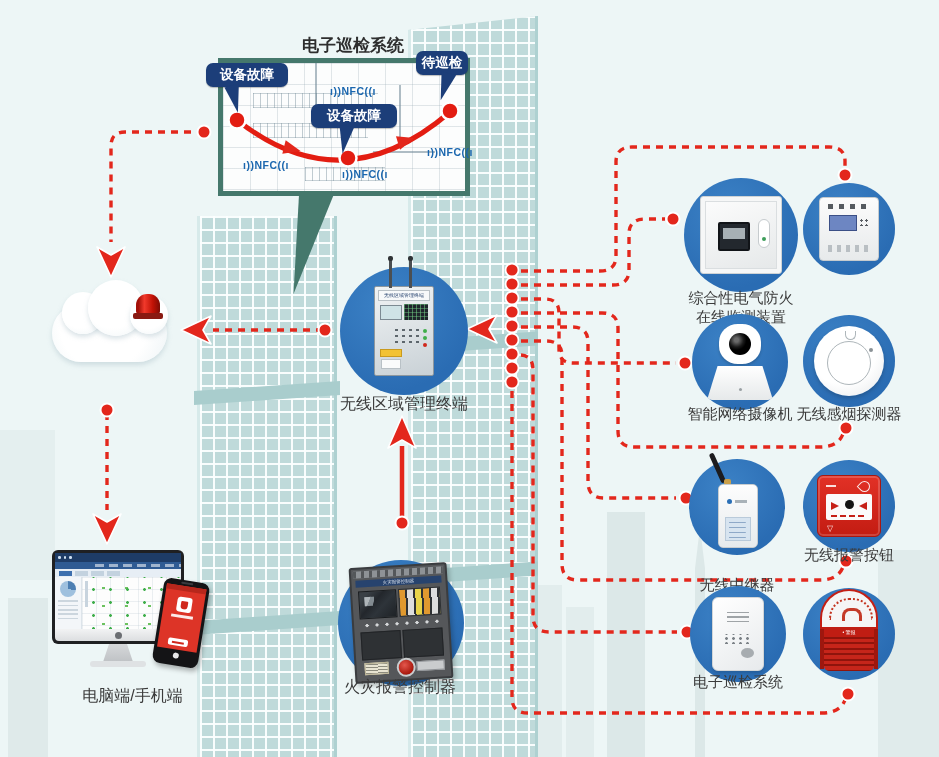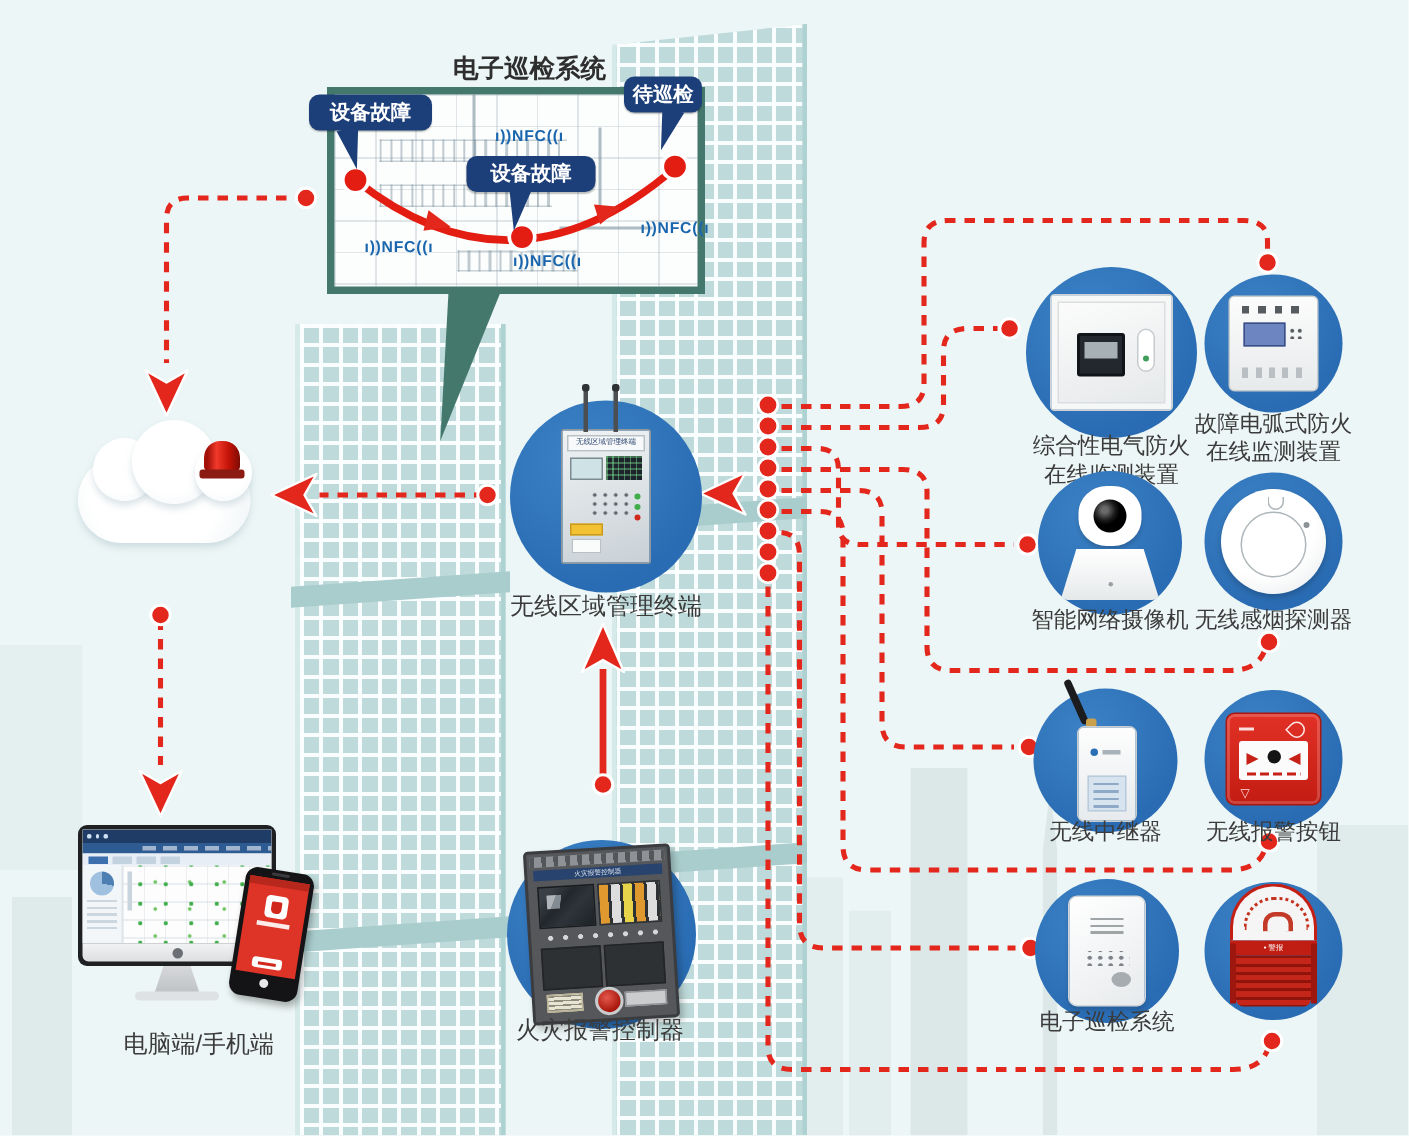--- a/index.html
+++ b/index.html
@@ -364,24 +364,20 @@
   </div>
 
   <div class="circle" style="left:803px;top:183px;width:92px;height:92px;">
     <div class="dev-arc">
       <div class="r1"></div>
       <div class="lcd"></div>
       <div class="d1"></div>
       <div class="r2"></div>
     </div>
   </div>
-  <div class="nodelabel" style="left:764px;top:273px;width:170px;">
-    <div>故障电弧式防火</div>
-    <div>在线监测装置</div>
-  </div>
 
   <div class="circle" style="left:692px;top:314px;width:96px;height:96px;">
     <div class="cam-wrap">
       <div class="cam-head">
           <div class="cam-lens"></div>
         </div>
       <div class="cam-body">
           <i></i>
         </div>
     </div>
@@ -401,21 +397,21 @@
     <div class="rep-wrap">
       <div class="rep-ant"></div>
       <div class="rep-knob"></div>
       <div class="rep-body">
         <div class="led"></div>
         <div class="txt"></div>
         <div class="pan"></div>
       </div>
     </div>
   </div>
-  <div class="nodelabel" style="left:652px;top:545px;width:170px;text-align:center;">无线中继器</div>
+  <div class="nodelabel" style="left:652px;top:575px;width:170px;text-align:center;">无线中继器</div>
 
   <div class="circle" style="left:803px;top:460px;width:92px;height:92px;">
     <div class="dev-btn">
       <div class="flame"></div>
       <div class="t1"></div>
       <div class="pan">
         <div class="ar al"></div>
         <div class="ct"></div>
         <div class="ar ag"></div>
         <div class="tx"></div>

